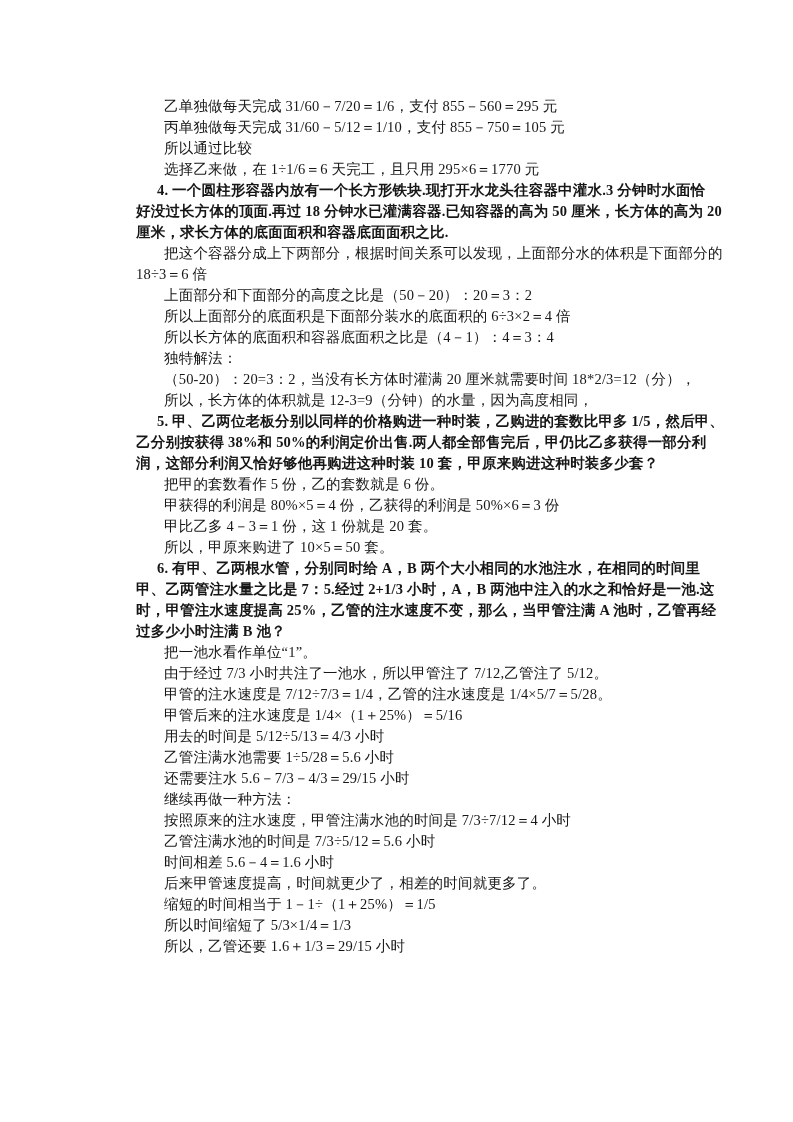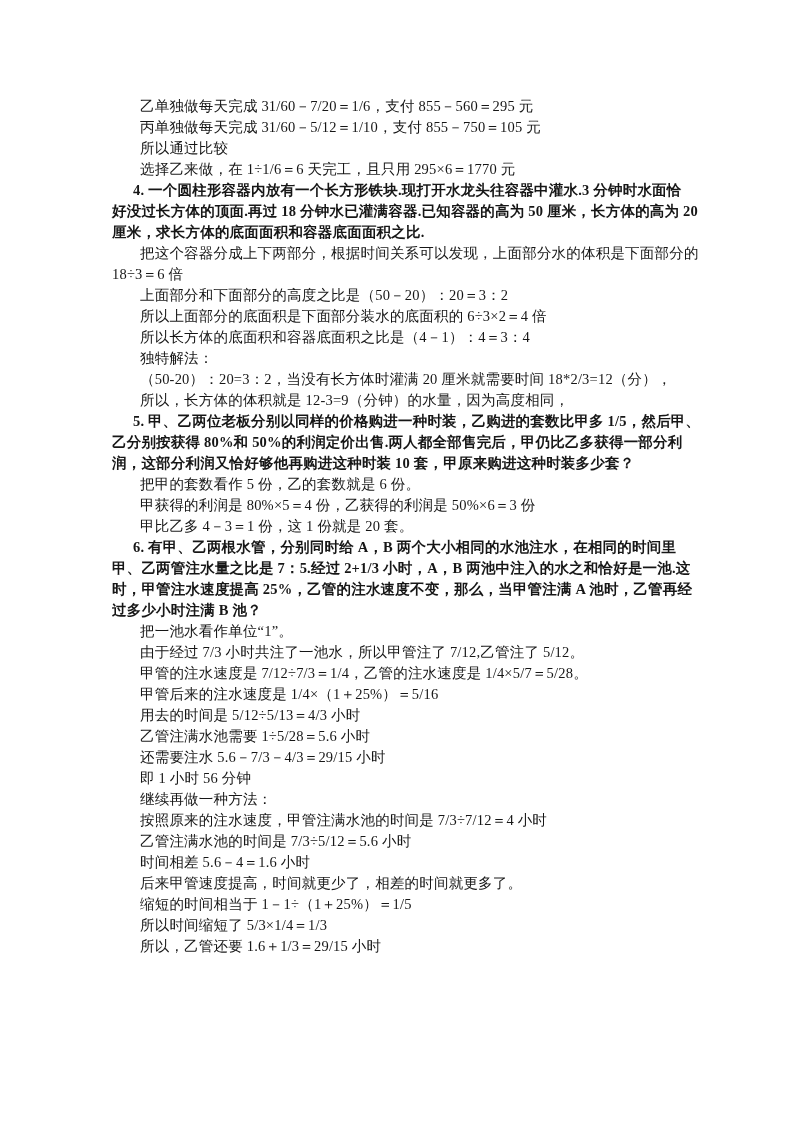--- a/index.html
+++ b/index.html
@@ -10,21 +10,21 @@
   .page {
     position: relative;
     width: 793px;
     height: 1122px;
     background: #ffffff;
     overflow: hidden;
     font-family: "Liberation Serif", "DejaVu Serif", serif;
   }
   .doc-content {
     position: absolute;
-    left: 112px;
+    left: 136px;
     top: 96px;
     width: 556px;
     color: #161616;
     font-size: 14.5px;
     line-height: 21px;
   }
   .line {
     white-space: nowrap;
     letter-spacing: 0.2px;
   }
@@ -55,37 +55,37 @@
       <div class="line indent-none bold">厘米，求长方体的底面面积和容器底面面积之比.</div>
       <div class="line indent-normal">把这个容器分成上下两部分，根据时间关系可以发现，上面部分水的体积是下面部分的</div>
       <div class="line indent-none">18÷3＝6 倍</div>
       <div class="line indent-normal">上面部分和下面部分的高度之比是（50－20）：20＝3：2</div>
       <div class="line indent-normal">所以上面部分的底面积是下面部分装水的底面积的 6÷3×2＝4 倍</div>
       <div class="line indent-normal">所以长方体的底面积和容器底面积之比是（4－1）：4＝3：4</div>
       <div class="line indent-normal">独特解法：</div>
       <div class="line indent-normal">（50-20）：20=3：2，当没有长方体时灌满 20 厘米就需要时间 18*2/3=12（分），</div>
       <div class="line indent-normal">所以，长方体的体积就是 12-3=9（分钟）的水量，因为高度相同，</div>
       <div class="line indent-problem bold">5. 甲、乙两位老板分别以同样的价格购进一种时装，乙购进的套数比甲多 1/5，然后甲、</div>
-      <div class="line indent-none bold">乙分别按获得 80%和 50%的利润定价出售.两人都全部售完后，甲仍比乙多获得一部分利</div>
+      <div class="line indent-none bold">乙分别按获得 38%和 50%的利润定价出售.两人都全部售完后，甲仍比乙多获得一部分利</div>
       <div class="line indent-none bold">润，这部分利润又恰好够他再购进这种时装 10 套，甲原来购进这种时装多少套？</div>
       <div class="line indent-normal">把甲的套数看作 5 份，乙的套数就是 6 份。</div>
       <div class="line indent-normal">甲获得的利润是 80%×5＝4 份，乙获得的利润是 50%×6＝3 份</div>
       <div class="line indent-normal">甲比乙多 4－3＝1 份，这 1 份就是 20 套。</div>
+      <div class="line indent-normal">所以，甲原来购进了 10×5＝50 套。</div>
       <div class="line indent-problem bold">6. 有甲、乙两根水管，分别同时给 A，B 两个大小相同的水池注水，在相同的时间里</div>
       <div class="line indent-none bold">甲、乙两管注水量之比是 7：5.经过 2+1/3 小时，A，B 两池中注入的水之和恰好是一池.这</div>
       <div class="line indent-none bold">时，甲管注水速度提高 25%，乙管的注水速度不变，那么，当甲管注满 A 池时，乙管再经</div>
       <div class="line indent-none bold">过多少小时注满 B 池？</div>
       <div class="line indent-normal">把一池水看作单位“1”。</div>
       <div class="line indent-normal">由于经过 7/3 小时共注了一池水，所以甲管注了 7/12,乙管注了 5/12。</div>
       <div class="line indent-normal">甲管的注水速度是 7/12÷7/3＝1/4，乙管的注水速度是 1/4×5/7＝5/28。</div>
       <div class="line indent-normal">甲管后来的注水速度是 1/4×（1＋25%）＝5/16</div>
       <div class="line indent-normal">用去的时间是 5/12÷5/13＝4/3 小时</div>
       <div class="line indent-normal">乙管注满水池需要 1÷5/28＝5.6 小时</div>
       <div class="line indent-normal">还需要注水 5.6－7/3－4/3＝29/15 小时</div>
-      <div class="line indent-normal">即 1 小时 56 分钟</div>
       <div class="line indent-normal">继续再做一种方法：</div>
       <div class="line indent-normal">按照原来的注水速度，甲管注满水池的时间是 7/3÷7/12＝4 小时</div>
       <div class="line indent-normal">乙管注满水池的时间是 7/3÷5/12＝5.6 小时</div>
       <div class="line indent-normal">时间相差 5.6－4＝1.6 小时</div>
       <div class="line indent-normal">后来甲管速度提高，时间就更少了，相差的时间就更多了。</div>
       <div class="line indent-normal">缩短的时间相当于 1－1÷（1＋25%）＝1/5</div>
       <div class="line indent-normal">所以时间缩短了 5/3×1/4＝1/3</div>
       <div class="line indent-normal">所以，乙管还要 1.6＋1/3＝29/15 小时</div>
     </div>
 </div>

